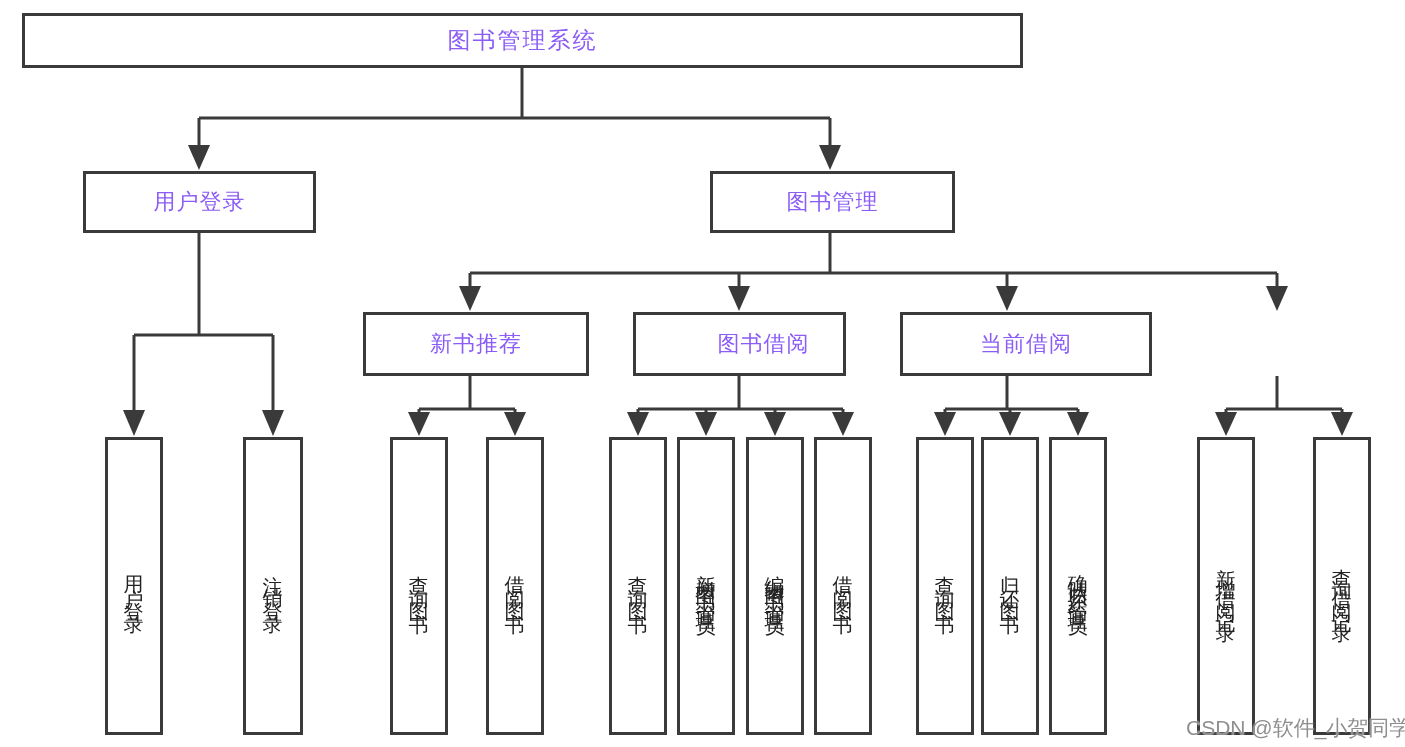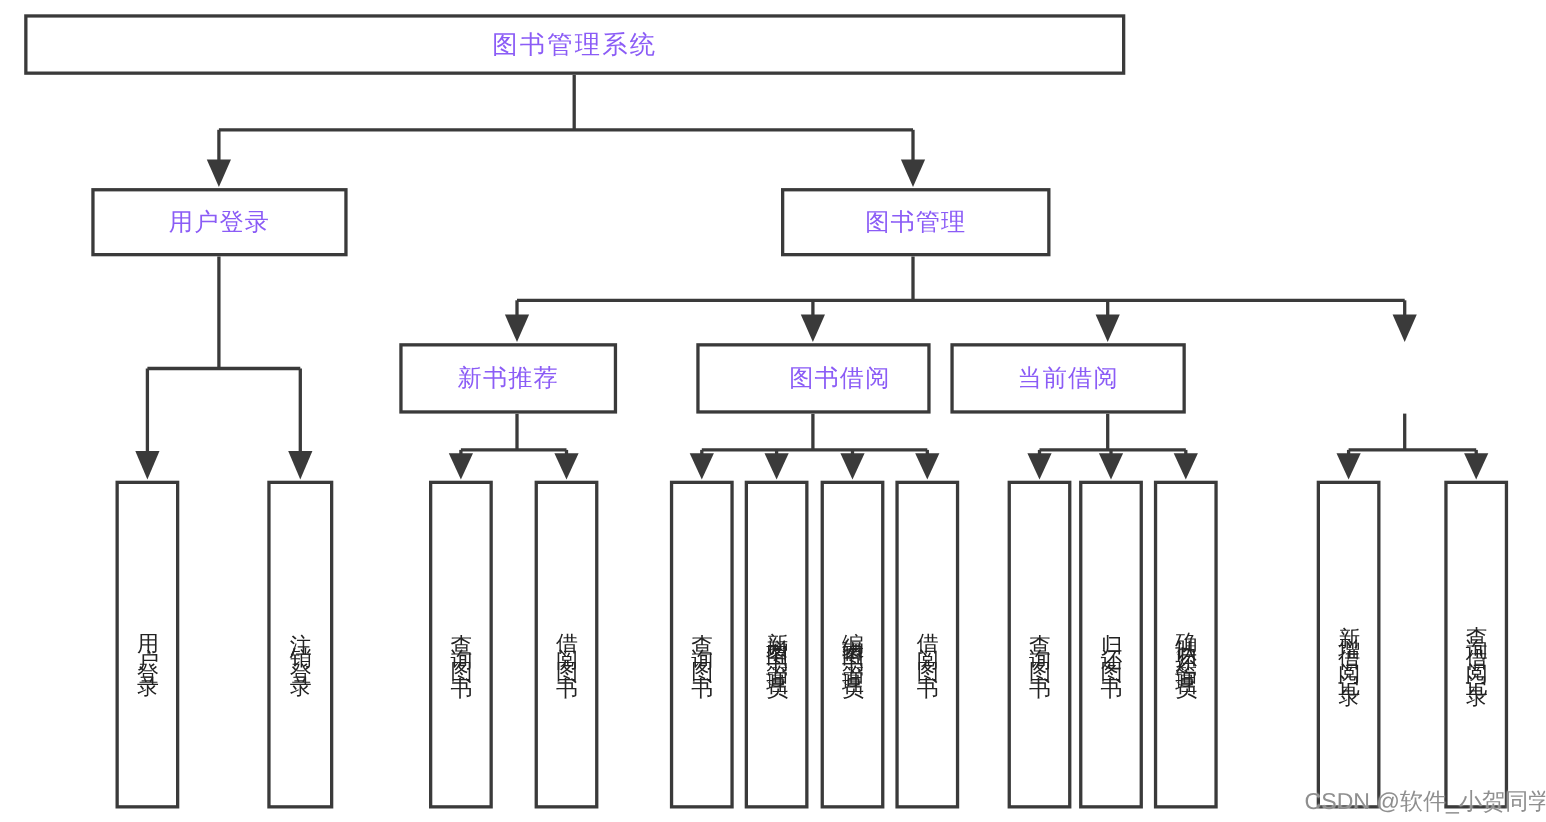--- a/index.html
+++ b/index.html
@@ -145,27 +145,27 @@
     <span class="hlabel root-label">图书管理系统</span>
   </div>
 
   <div class="box" style="left:83px; top:171px; width:233px; height:62px;">
     <span class="hlabel">用户登录</span>
   </div>
   <div class="box" style="left:710px; top:171px; width:245px; height:62px;">
     <span class="hlabel">图书管理</span>
   </div>
 
-  <div class="box l3" style="left:363px; width:198px;">
+  <div class="box l3" style="left:363px; width:226px;">
     <span class="hlabel">新书推荐</span>
   </div>
   <div class="box l3" style="left:633px; width:213px;padding-left:48px;">
     <span class="hlabel">图书借阅</span>
   </div>
-  <div class="box l3" style="left:864px; width:214px;justify-content:center;">
+  <div class="box l3" style="left:900px; width:252px;justify-content:center;">
     <span class="hlabel">当前借阅</span>
   </div>
 
   <div class="box leaf" style="left:105px;">
     <span class="vtext len4">用户登录</span>
   </div>
   <div class="box leaf" style="left:243px; width:60px;">
     <span class="vtext len4">注销登录</span>
   </div>
 

